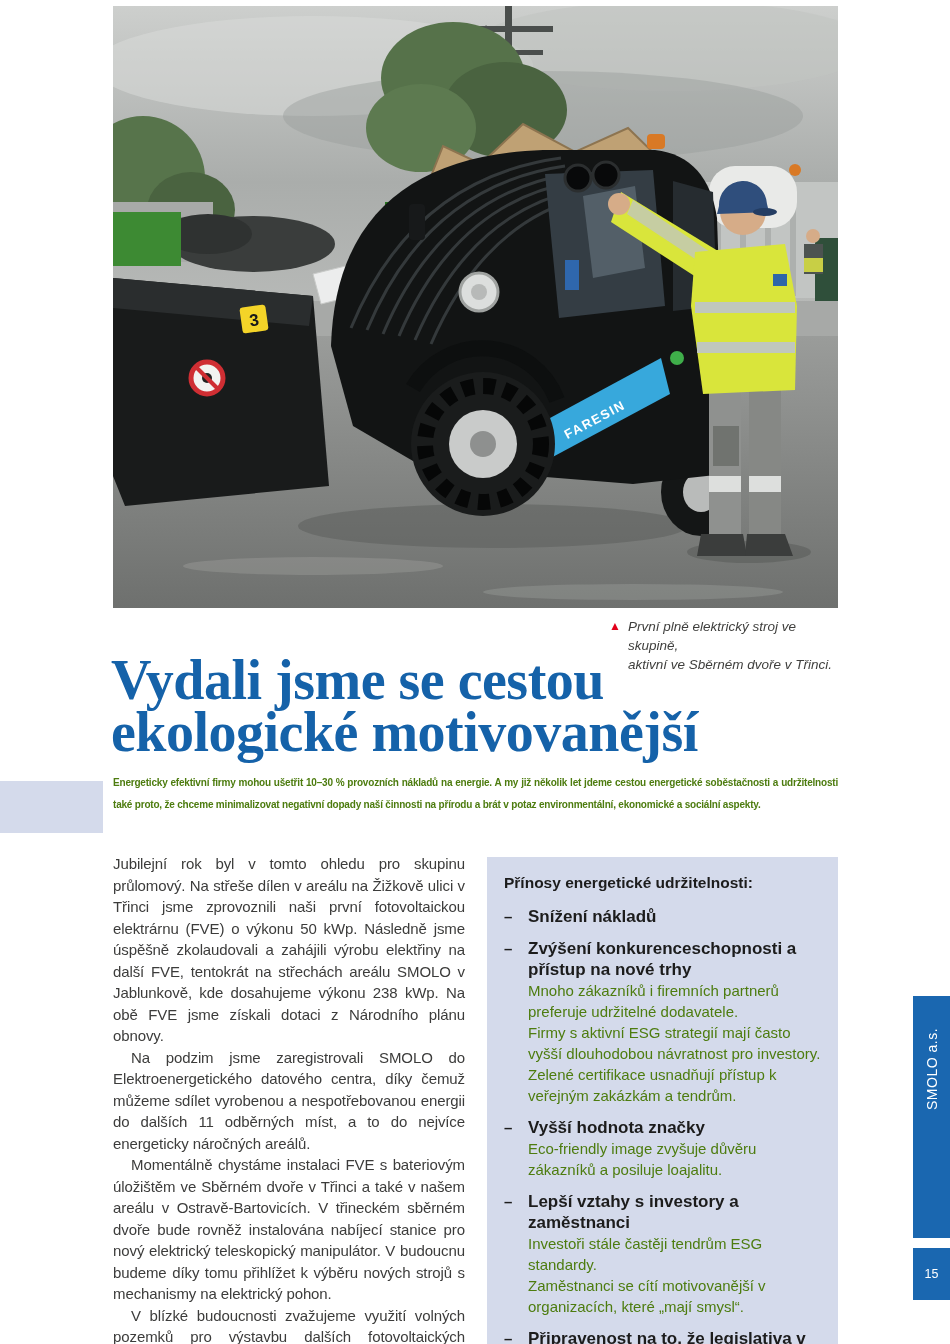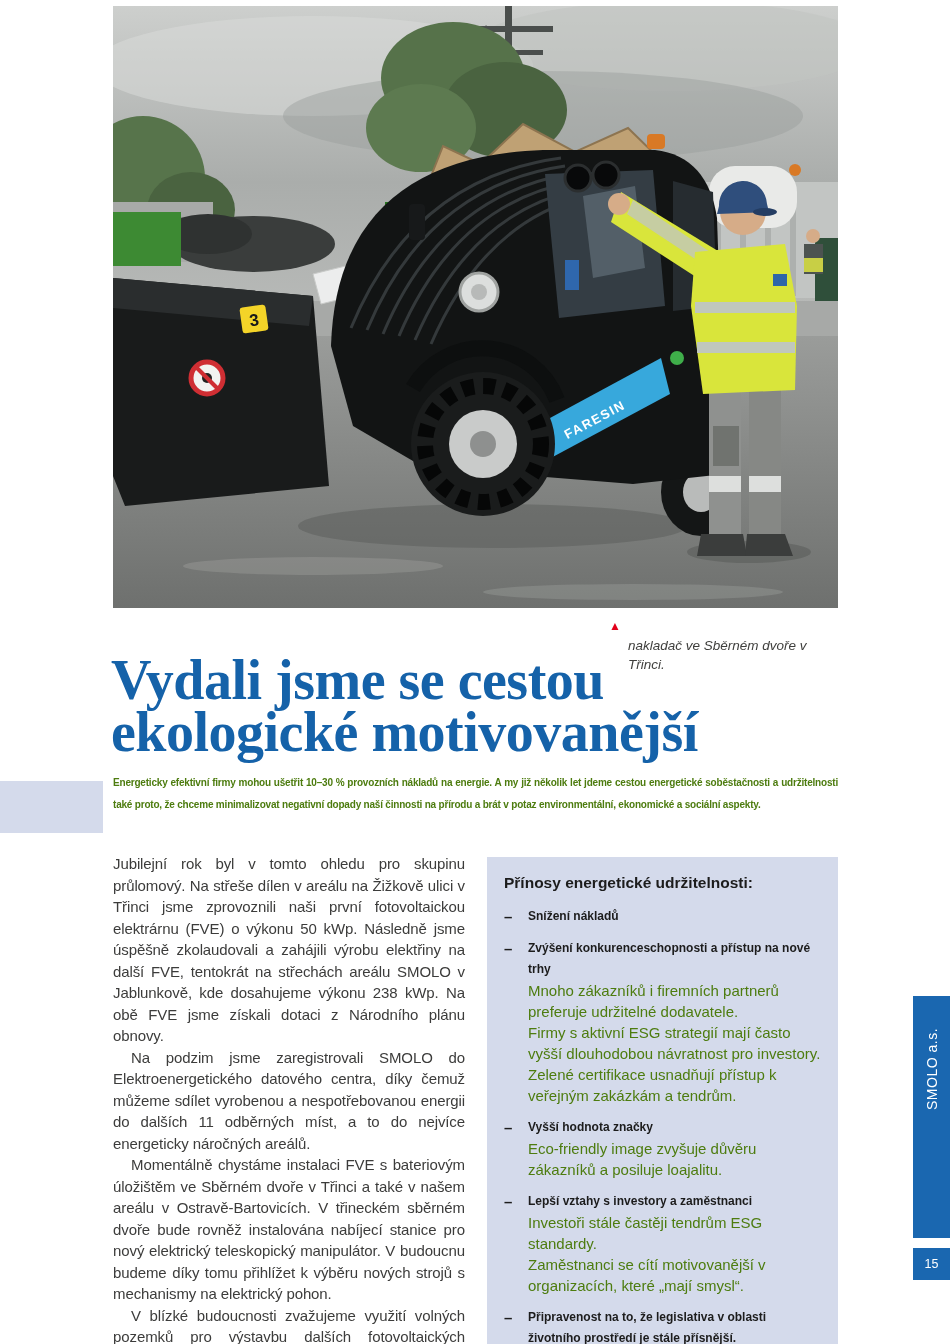--- a/index.html
+++ b/index.html
@@ -32,28 +32,28 @@
   
   .body-col{position:absolute;left:113px;top:853px;width:352px;font-size:15px;line-height:21.5px;
     color:var(--body-text);text-align:justify;letter-spacing:-0.1px;}
   .body-col .para + .para{text-indent:18px;}
   
   .benefits{position:absolute;left:487px;top:857px;width:351px;height:596px;background:var(--box-bg);
     padding:15px 17px 14px 17px;font-size:15px;line-height:21px;color:#454545;}
   .benefits-title{font-weight:bold;color:#1c1c1c;font-size:15.5px;margin-bottom:13px;}
   .box-item{display:flex;margin-bottom:11px;}
   .box-item .dash{width:24px;flex:none;font-weight:bold;color:#1c1c1c;}
-  .box-item-title{font-weight:bold;color:#1c1c1c;font-size:12px;}
+  .box-item-title{font-weight:bold;color:#1c1c1c;font-size:17px;}
   .box-item-line{color:#4d7c0f;}
   
   .side-tab{position:absolute;left:913px;top:996px;width:37px;height:242px;background:var(--tab-blue);
     display:flex;justify-content:center;}
   .side-tab .tab-text{writing-mode:vertical-rl;transform:rotate(180deg);color:#ffffff;
     font-size:14px;letter-spacing:0.5px;margin-bottom:128px;}
-  .page-num{position:absolute;left:913px;top:1248px;width:37px;height:32px;background:var(--tab-blue);
+  .page-num{position:absolute;left:913px;top:1248px;width:37px;height:52px;background:var(--tab-blue);
     color:#ffffff;font-size:12.5px;display:flex;align-items:center;justify-content:center;}
 </style>
 </head>
 <body>
 
 <div class="page">
 
   <div class="photo">
     <svg width="725" height="602" viewBox="0 0 725 602">
       <defs>
@@ -241,22 +241,22 @@
         <circle cx="630" cy="206" r="23" fill="#d6ac88"></circle>
         <path d="M606,200 A24 24 0 0 1 654,198 L656,206 L604,208 Z" fill="#2f4e7c"></path>
         <ellipse cx="652" cy="206" rx="12" ry="4" fill="#243d63"></ellipse>
       </g>
     </svg>
   </div>
 
   <div class="caption">
     <span class="tri">▲</span>
     <span>
-      <br>
-      <span>nakladač ve Sběrném dvoře v Třinci.</span>
+      <span>První plně elektrický stroj ve skupině,</span><br>
+      <span>aktivní ve Sběrném dvoře v Třinci.</span>
     </span>
   </div>
 
   <h1 class="title">
     <div>Vydali jsme se cestou</div>
     <div>ekologické motivovanější</div>
   </h1>
 
   <div class="lead-accent"></div>
   <p class="lead">Energeticky efektivní firmy mohou ušetřit 10–30 % provozních nákladů na energie. A my již několik let jdeme cestou energetické soběstačnosti a udržitelnosti také proto, že chceme minimalizovat negativní dopady naší činnosti na přírodu a brát v potaz environmentální, ekonomické a sociální aspekty.</p>

